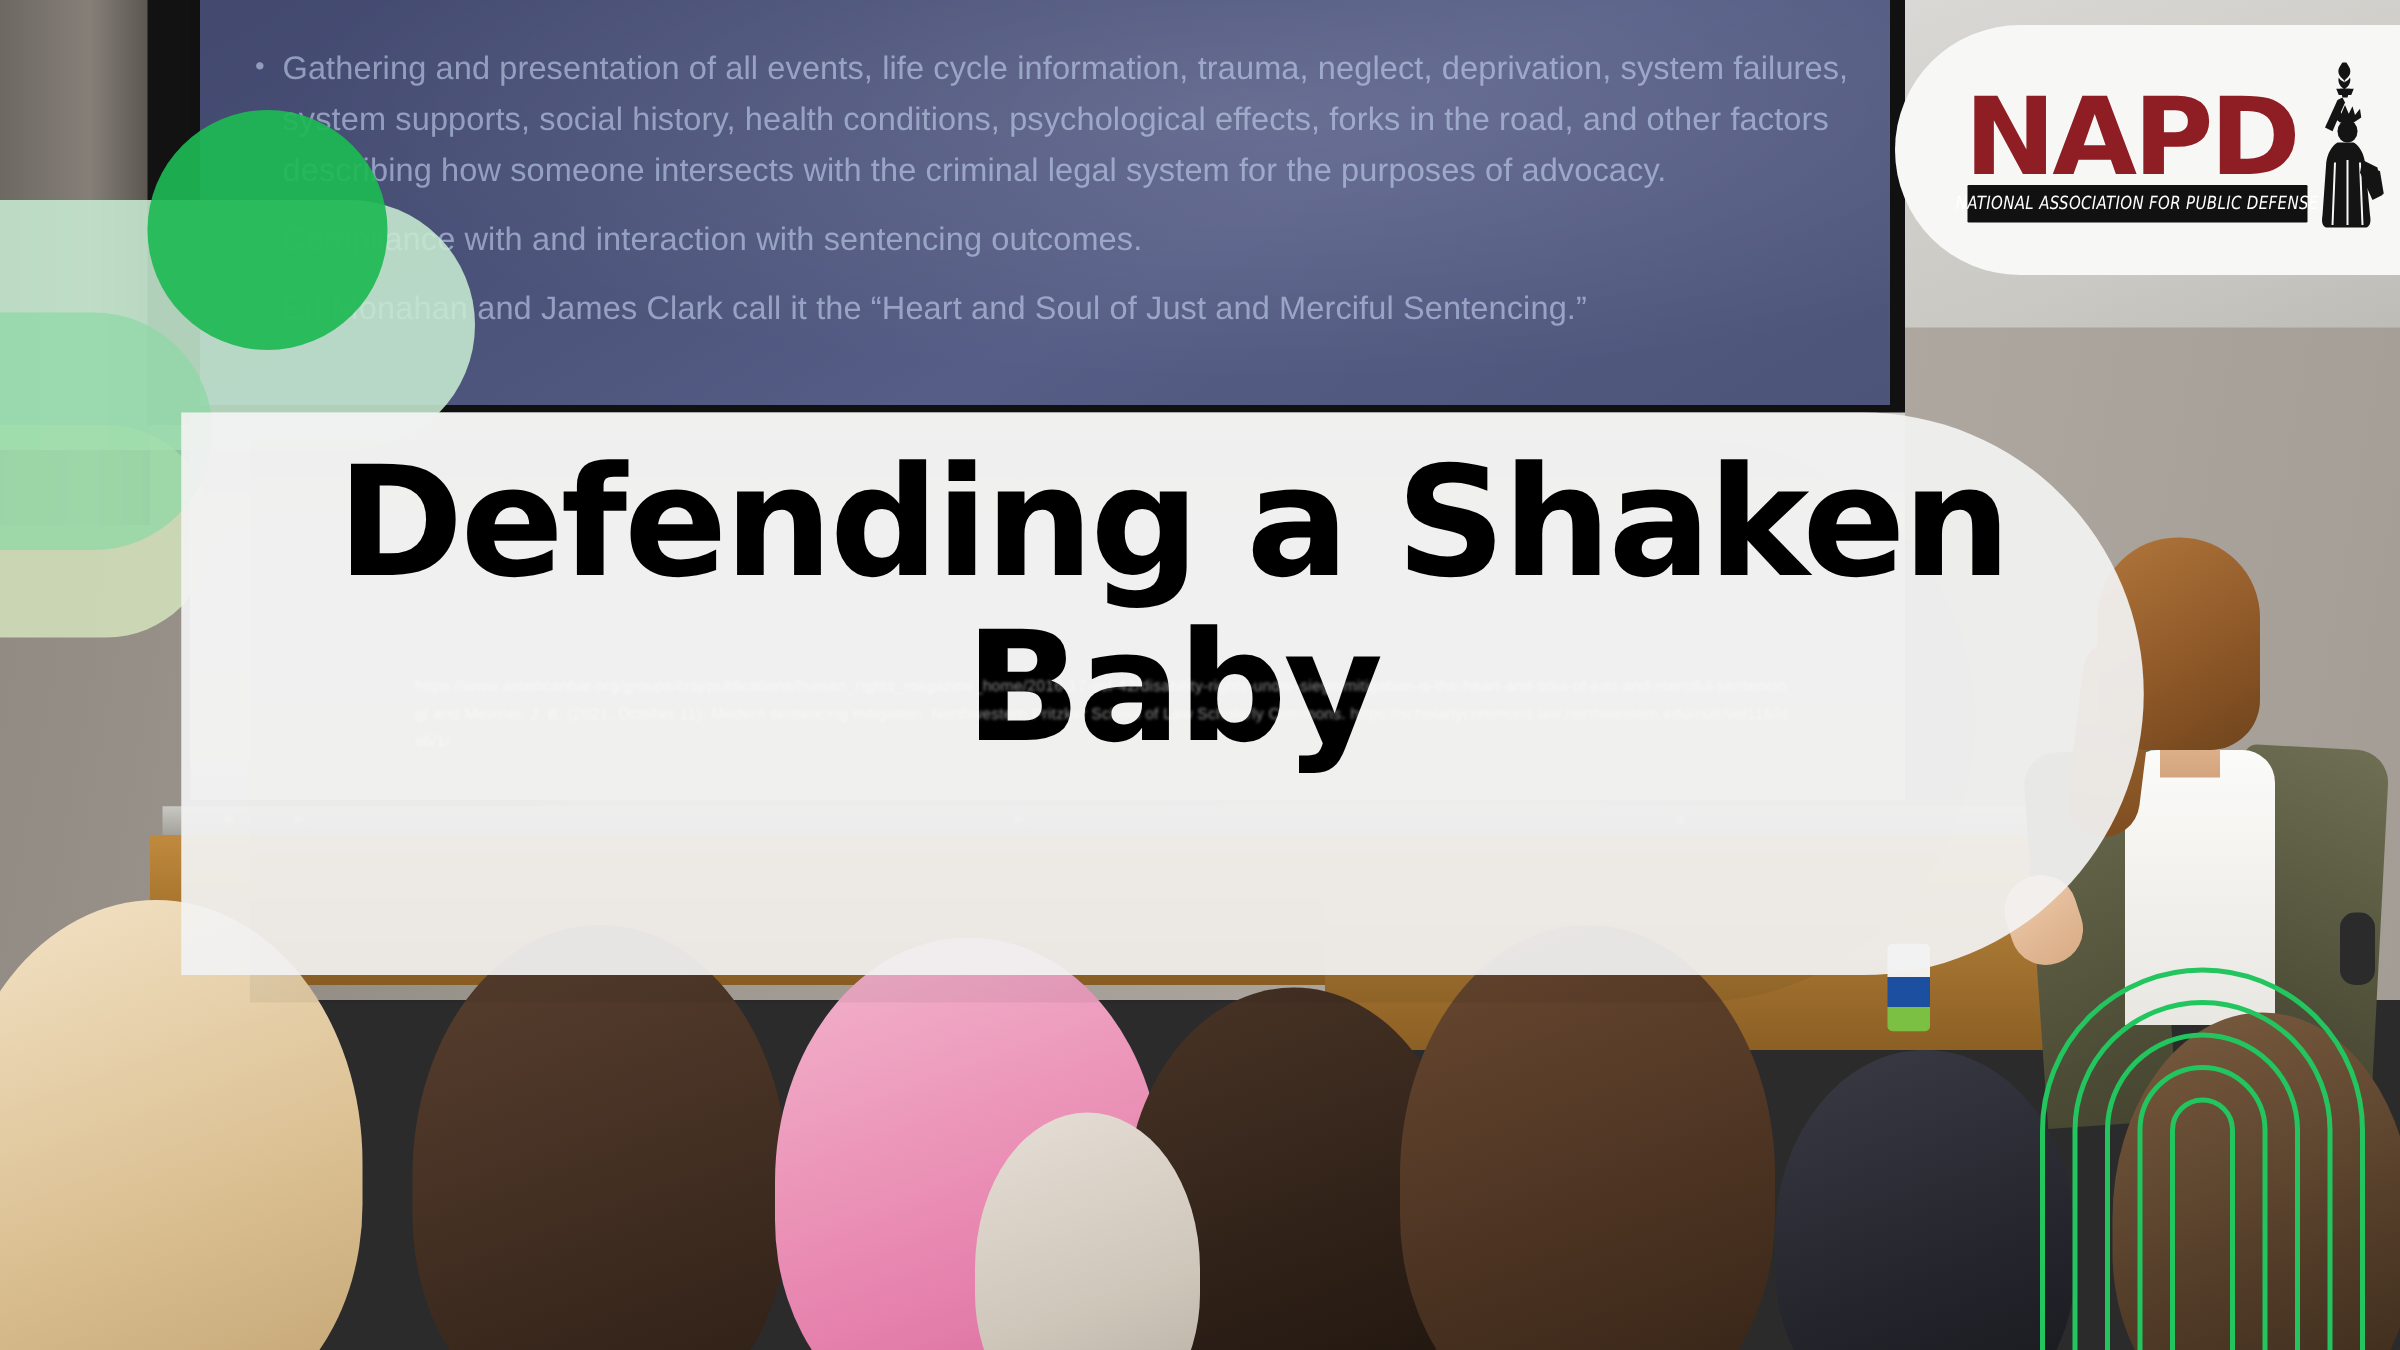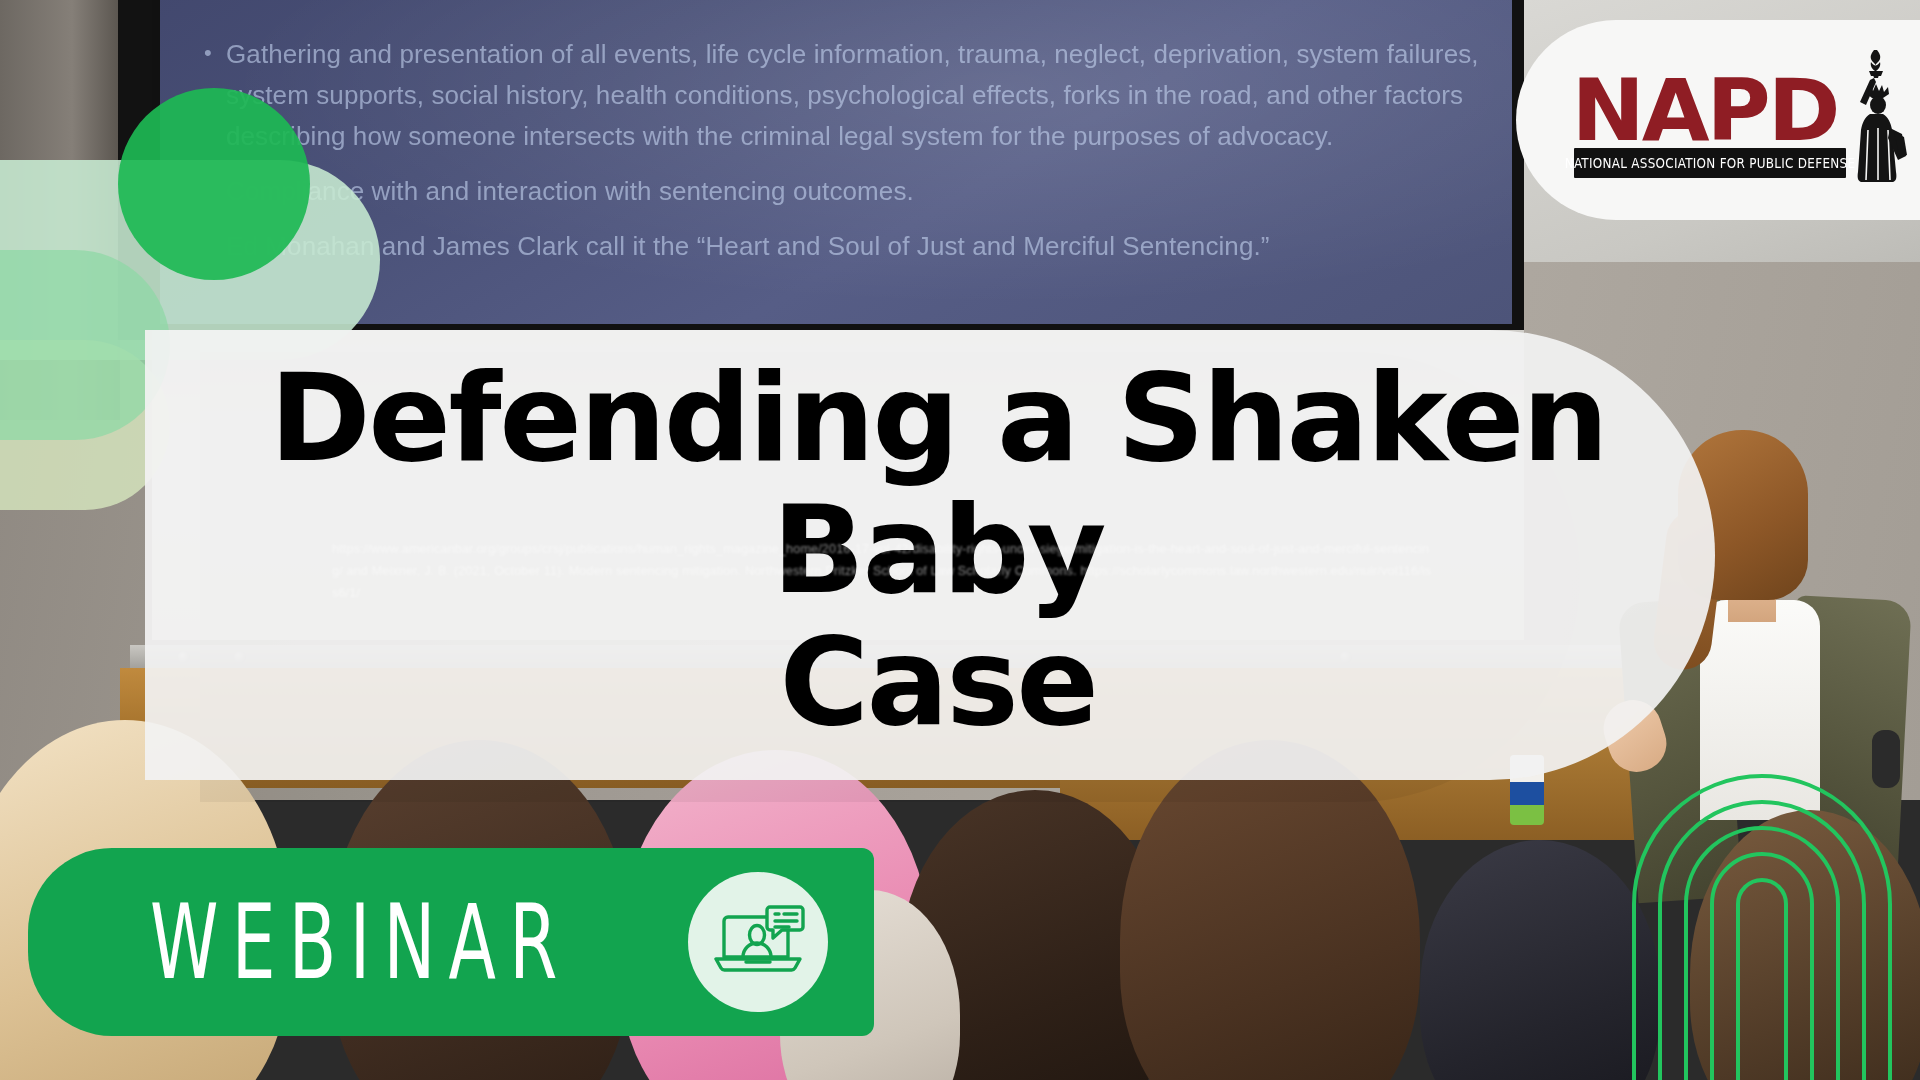--- a/index.html
+++ b/index.html
@@ -211,21 +211,21 @@
   .logo-inner { position:absolute; left:58px; top:44px; width:330px; height:120px; }
   .logo-napd {
     position:absolute; left:0; top:-4px;
     font-family:"DejaVu Sans", sans-serif; font-weight:700;
     font-size:86px; letter-spacing:-3px; color:#8f1d24;
     transform:scaleX(1.02);
   }
   .logo-bar {
     position:absolute; left:0; top:84px; width:272px; height:30px;
     background:#111; border-radius:1px;
-    display:flex; align-items:center; justify-content:center;
+    display:flex; align-items:center; justify-content:center;font-style:italic;
   }
   .logo-bar span {
     font-family:"DejaVu Sans Condensed","Liberation Sans Narrow","Liberation Sans", sans-serif;
     font-size:14.5px; color:#fff; letter-spacing:.3px; white-space:nowrap;
     transform:scaleX(.92);
   }
   .logo-liberty { position:absolute; left:250px; top:-16px; }
 
   
   .arches { position:absolute; left:1620px; top:752px; width:300px; height:328px; }
@@ -303,45 +303,25 @@
 
   <div class="blob blob-pill-light"></div>
   <div class="blob blob-pill-pale"></div>
   <div class="blob blob-pill-mid"></div>
   <div class="blob blob-circle"></div>
 
   <div class="title-shadow"></div>
   <div class="title-panel">
     <div class="title-text">
       <div>Defending a Shaken Baby</div>
-      <div>Case</div>
     </div>
   </div>
 
   <div class="footnote ph-soft">https://www.americanbar.org/groups/crsj/publications/human_rights_magazine_home/2016-17-vol-42/disability-rights-under-siege/mitigation-is-the-heart-and-soul-of-just-and-merciful-sentencing/ and Meixner, J. B. (2021, October 11). Modern sentencing mitigation. Northwestern Pritzker School of Law Scholarly Commons. https://scholarlycommons.law.northwestern.edu/nulr/vol116/iss6/1/</div>
 
-  <div class="badge">
-    <div class="badge-label">WEBINAR</div>
-    <div class="badge-icon-wrap">
-      <svg width="96" height="82" viewBox="0 0 96 82" fill="none" stroke="#12a44f" stroke-width="3.4" stroke-linejoin="round" stroke-linecap="round">
-
-        <path d="M14 20a4 4 0 0 1 4-4h56a4 4 0 0 1 4 4v36H14z"></path>
-
-        <path d="M6 58h84l-5 9a4 4 0 0 1-3.4 2H14.4A4 4 0 0 1 11 67z"></path>
-        <path d="M36 61h24"></path>
-
-        <ellipse cx="47" cy="34" rx="7.5" ry="9.5"></ellipse>
-
-        <path d="M33 56c0-8 6.3-14 14-14s14 6 14 14"></path>
-
-        <path d="M60 6h30a3 3 0 0 1 3 3v17a3 3 0 0 1-3 3H72l-9 8v-8h-3a3 3 0 0 1-3-3V9a3 3 0 0 1 3-3z" fill="#e2f3e8"></path>
-        <path d="M65 13h4M74 13h13M65 20h22M65 26h14"></path>
-      </svg>
-    </div>
-  </div>
 
   <div class="logo-pill">
     <div class="logo-inner">
       <div class="logo-napd">NAPD</div>
       <div class="logo-bar">
         <span>NATIONAL ASSOCIATION FOR PUBLIC DEFENSE</span>
       </div>
       <div class="logo-liberty">
         <svg width="86" height="136" viewBox="0 0 86 136" fill="#141414">
 

